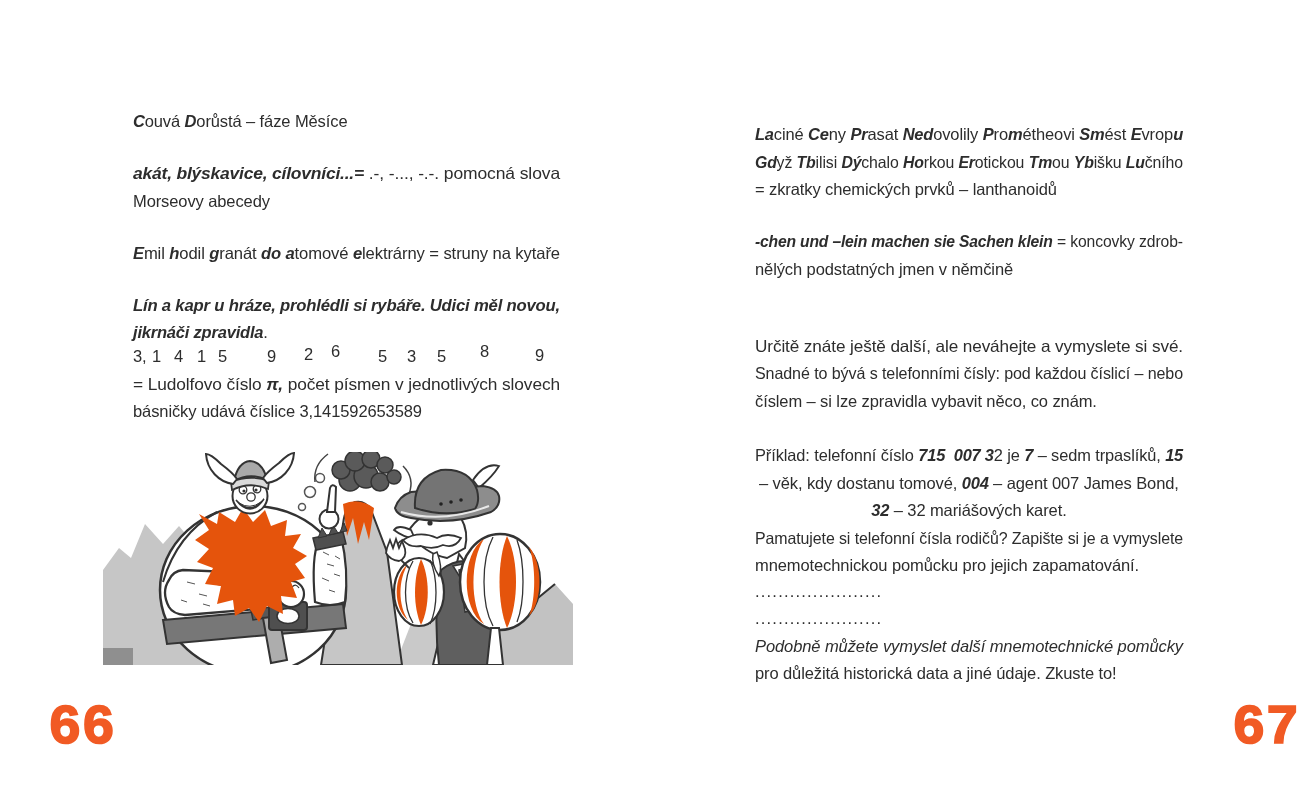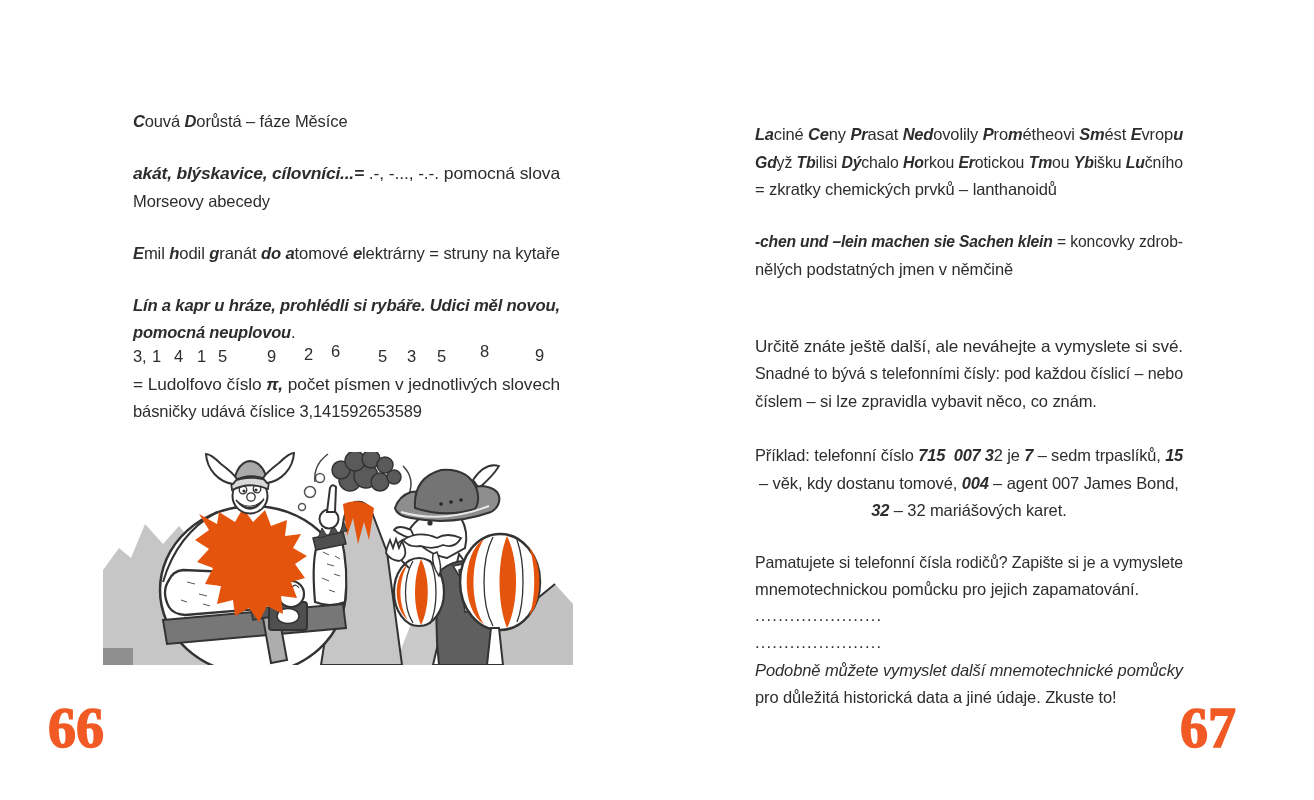--- a/index.html
+++ b/index.html
@@ -13,51 +13,51 @@
   .tline{display:block;height:27.5px;overflow:visible;}
   .tinner{display:inline-block;white-space:pre;transform-origin:left center;}
   .em{font-weight:700;font-style:italic;letter-spacing:-0.2px;}
   
   [data-name="morse-code-mnemonic"],[data-name="guitar-strings-mnemonic"],[data-name="pi-poem"]{margin-top:24.5px;}
   [data-name="pi-digit-row"]{margin-top:-4px;}
   [data-name="pi-explanation"]{margin-top:2px;}
   [data-name="german-diminutives-mnemonic"]{margin-top:24.5px;}
   [data-name="telephone-numbers-intro"]{margin-top:49.5px;text-decoration:underline;}
   [data-name="telephone-number-example"]{margin-top:27px;text-align:center;}
-  [data-name="remember-parents-numbers"]{margin-top:24px;}
+  [data-name="remember-parents-numbers"]{}
   [data-name="dotted-line-1"]{margin-top:-2px;}
   .digit-row{position:relative;height:26px;}
   .digit-row span{position:absolute;top:0;font-size:16.5px;}
   .dots .tinner{letter-spacing:1.2px;}
   .pagenum{position:absolute;top:698px;font-size:56px;line-height:60px;font-weight:700;
-           font-family:Liberation Serif, serif;color:#F15A24;
+           font-family:Liberation Mono, monospace;color:#F15A24;
            -webkit-text-stroke:1.5px #F15A24;}
   .pagenum-left{left:48px;}
-  .pagenum-right{left:1180px;}
+  .pagenum-right{left:1232px;}
   .illustration{position:absolute;left:103px;top:452px;width:470px;height:213px;}
 </style>
 </head>
 <body>
 
 <div class="spread" data-name="book-spread">
 
   <div class="col col-left" data-name="left-page-text-column">
       <div class="para" data-name="moon-phase-mnemonic">
         <div class="tline" data-name="moon-phase-mnemonic-line"><span class="tinner"><span class="em">C</span><span>ouvá </span><span class="em">D</span><span>orůstá – fáze Měsíce</span></span></div>
       </div>
       <div class="para" data-name="morse-code-mnemonic">
         <div class="tline" data-name="morse-code-mnemonic-line"><span class="tinner" style="transform: scaleX(1.05918);"><span class="em">akát, blýskavice, cílovníci...=</span><span> .-, -..., -.-. pomocná slova</span></span></div>
         <div class="tline" data-name="morse-code-mnemonic-line"><span class="tinner"><span>Morseovy abecedy</span></span></div>
       </div>
       <div class="para" data-name="guitar-strings-mnemonic">
         <div class="tline" data-name="guitar-strings-mnemonic-line"><span class="tinner" style="transform: scaleX(1.00678);"><span class="em">E</span><span>mil </span><span class="em">h</span><span>odil </span><span class="em">g</span><span>ranát </span><span class="em">do</span><span> </span><span class="em">a</span><span>tomové </span><span class="em">e</span><span>lektrárny = struny na kytaře</span></span></div>
       </div>
       <div class="para" data-name="pi-poem">
         <div class="tline" data-name="pi-poem-line"><span class="tinner" style="transform: scaleX(1.01114);"><span class="em">Lín a kapr u hráze, prohlédli si rybáře. Udici měl novou,</span></span></div>
-        <div class="tline" data-name="pi-poem-line"><span class="tinner"><span class="em">pomocná neuplovou</span><span>.</span></span></div>
+        <div class="tline" data-name="pi-poem-line"><span class="tinner"><span class="em">jikrnáči zpravidla</span><span>.</span></span></div>
       </div>
       <div class="para digit-row" data-name="pi-digit-row">
         <span data-name="pi-digit" style="left: 0px; top: 0px;">3,</span>
         <span data-name="pi-digit" style="left: 19px; top: 0px;">1</span>
         <span data-name="pi-digit" style="left: 41px; top: 0px;">4</span>
         <span data-name="pi-digit" style="left: 64px; top: 0px;">1</span>
         <span data-name="pi-digit" style="left: 85px; top: 0px;">5</span>
         <span data-name="pi-digit" style="left: 134px; top: 0px;">9</span>
         <span data-name="pi-digit" style="left: 171px; top: -2px;">2</span>
         <span data-name="pi-digit" style="left: 198px; top: -5px;">6</span>

